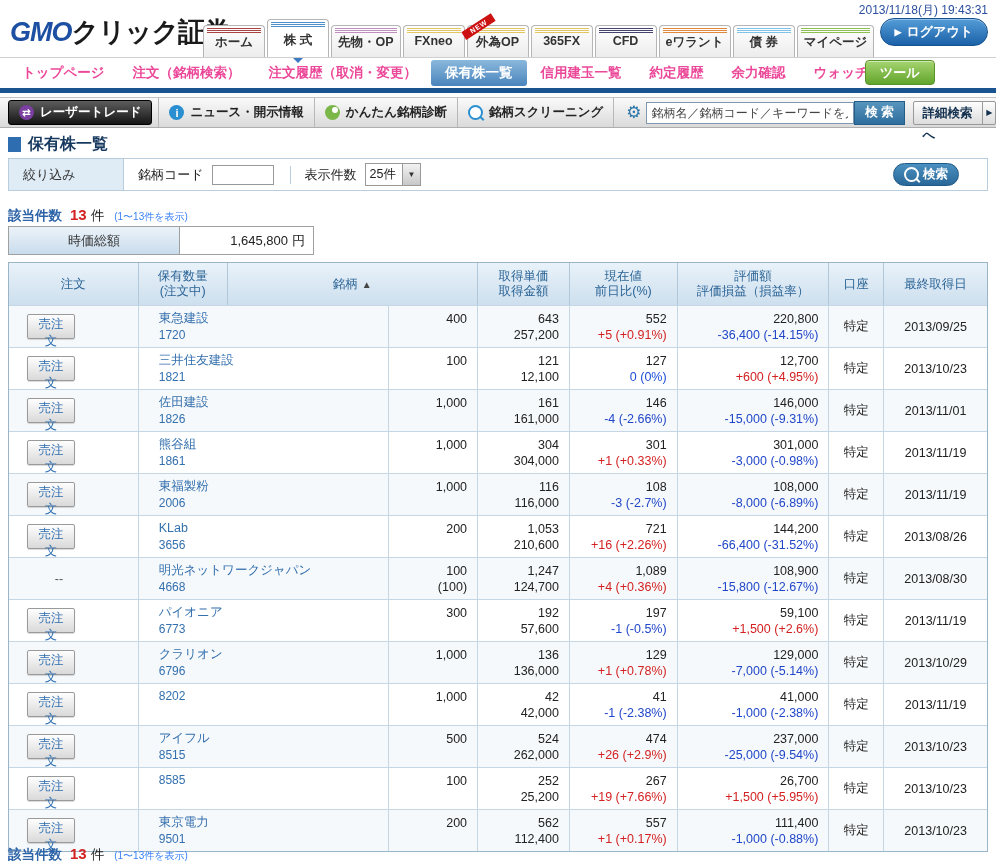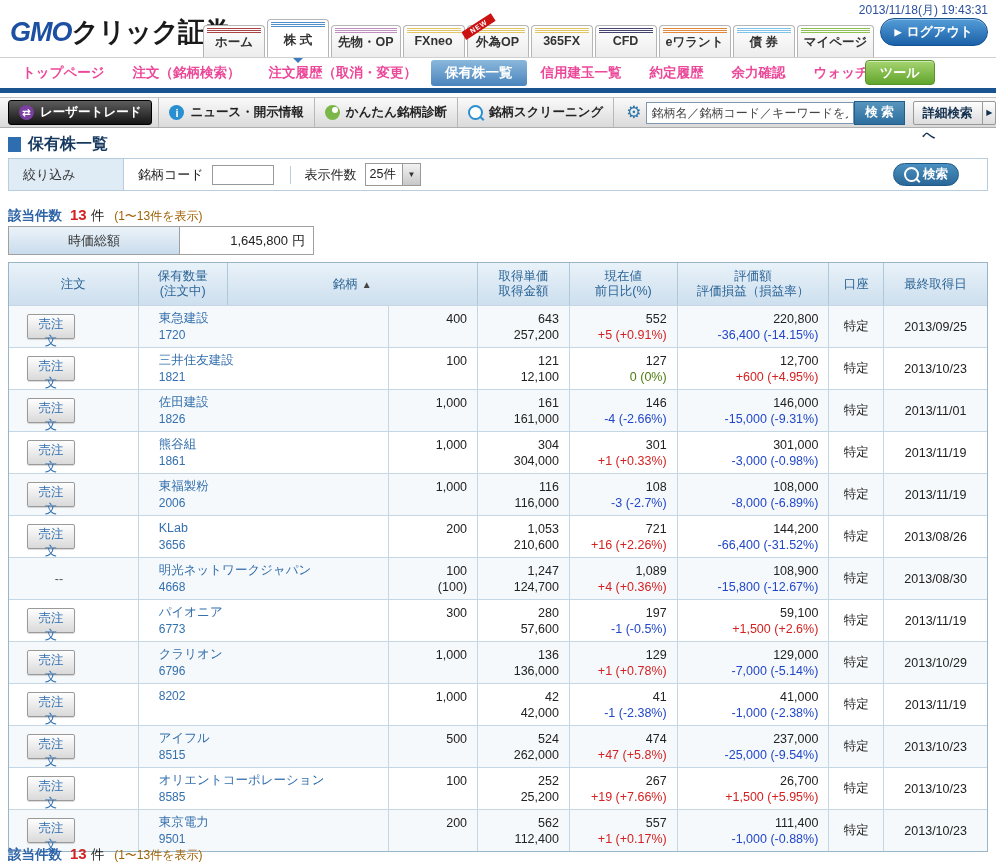--- a/index.html
+++ b/index.html
@@ -87,21 +87,21 @@
        display:flex;align-items:center;gap:4px;cursor:pointer;}
   .f-search .ic-mag{border-color:#fff;background:transparent;}
   .f-search .ic-mag::after{background:#fff;}
 
   
   .rescount{position:absolute;left:8px;font-size:13.5px;display:flex;align-items:baseline;gap:4px;white-space:nowrap;}
   .rc-top{top:206px;}
   .rc-bottom{top:845px;}
   .rc-label{color:#2e64a8;font-weight:bold;}
   .rc-num{color:#d42222;font-weight:bold;font-size:15px;margin-left:4px;}
-  .rc-range{margin-left:6px;font-size:12px;color:#a16207;}
+  .rc-range{margin-left:6px;font-size:10px;color:#3b82f6;}
   .summary{position:absolute;top:226px;left:8px;display:flex;gap:15px;flex-direction:column;}
   .sum-box{display:flex;height:27px;border:1px solid #a0a0a0;box-sizing:content-box;}
   .sum-label{width:170px;background:linear-gradient(#ecf3f9,#c9dcec);border-right:1px solid #a0a0a0;
        display:flex;align-items:center;justify-content:center;font-size:13px;color:#333;}
   .sum-val{width:125px;display:flex;align-items:center;justify-content:flex-end;padding-right:8px;font-size:13px;gap:4px;background:#fff;}
   .sum-box.b2 .sum-label{width:160px;}
   .neg{color:#2147c8;}
 
   
   .tbl{position:absolute;top:262px;left:8px;width:980px;border:1px solid #9ab4c8;box-sizing:border-box;font-size:12.5px;}
@@ -120,21 +120,21 @@
   .ordbtn.btn{width:48px;height:25px;border:1px solid #9a9a9a;border-radius:2px;cursor:pointer;
        background:linear-gradient(#fefefe,#d9d9d9);color:#2e6eb0;box-shadow:0 1px 1px rgba(0,0,0,.15);}
   .ordbtn.plain{background:none;border:none;color:#555;width:64px;text-align:center;}
   .c-name{padding:4px 0 0 20px;line-height:17px;}
   .s-name{color:#3470ae;cursor:pointer;display:block;white-space:nowrap;}
   .s-code{color:#3470ae;font-size:12px;}
   .c-num{padding:5px 10px 0 0;text-align:right;line-height:16px;}
   .c-num div{white-space:nowrap;}
   .c-up{color:#d42222;}
   .c-down{color:#2147c8;}
-  .c-flat{color:#4d7c0f;}
+  .c-flat{color:#1d4ed8;}
   .c-mid{display:flex;align-items:center;justify-content:center;}
 </style>
 </head>
 <body>
 
 <div class="hdr">
   <div class="logo">
     <span class="logo-gmo">GMO</span><span class="logo-rest">クリック証券</span>
   </div>
   <div class="datetime">2013/11/18(月) 19:43:31</div>
@@ -578,21 +578,21 @@
         </div>
         <div class="td w1 c-name">
           <span class="s-name">パイオニア</span>
           <span class="s-code">6773</span>
         </div>
         <div class="td w2 c-num">
           <div>300</div>
 
         </div>
         <div class="td w3 c-num">
-          <div>280</div>
+          <div>192</div>
           <div>57,600</div>
         </div>
         <div class="td w4 c-num">
           <div>197</div>
           <div class="c-down">-1 (-0.5%)</div>
         </div>
         <div class="td w5 c-num">
           <div>59,100</div>
           <div class="c-up">+1,500 (+2.6%)</div>
         </div>
@@ -678,40 +678,39 @@
         <div class="td w2 c-num">
           <div>500</div>
 
         </div>
         <div class="td w3 c-num">
           <div>524</div>
           <div>262,000</div>
         </div>
         <div class="td w4 c-num">
           <div>474</div>
-          <div class="c-up">+47 (+5.8%)</div>
+          <div class="c-up">+26 (+2.9%)</div>
         </div>
         <div class="td w5 c-num">
           <div>237,000</div>
           <div class="c-down">-25,000 (-9.54%)</div>
         </div>
         <div class="td w6 c-mid">
           <span>特定</span>
         </div>
         <div class="td w7 c-mid">
           <span>2013/10/23</span>
         </div>
       </div>
 
       <div class="trow tdrow">
         <div class="td w0 c-order">
           <button class="ordbtn btn">売注文</button>
         </div>
         <div class="td w1 c-name">
-          <span class="s-name">オリエントコーポレーション</span>
           <span class="s-code">8585</span>
         </div>
         <div class="td w2 c-num">
           <div>100</div>
 
         </div>
         <div class="td w3 c-num">
           <div>252</div>
           <div>25,200</div>
         </div>

